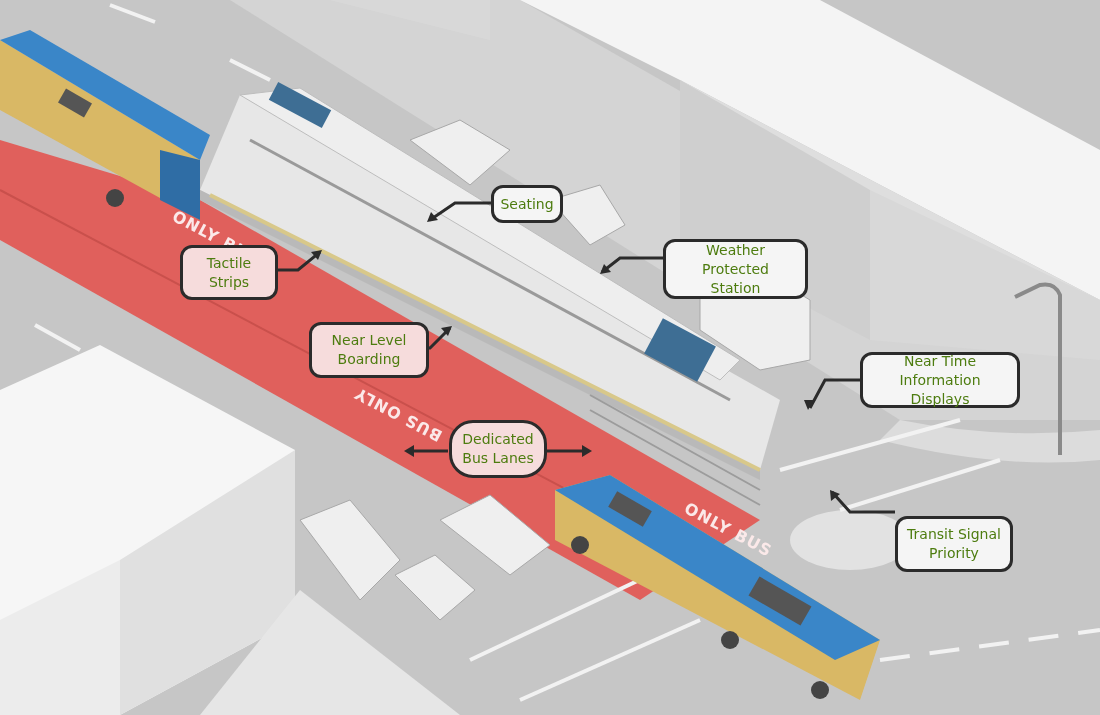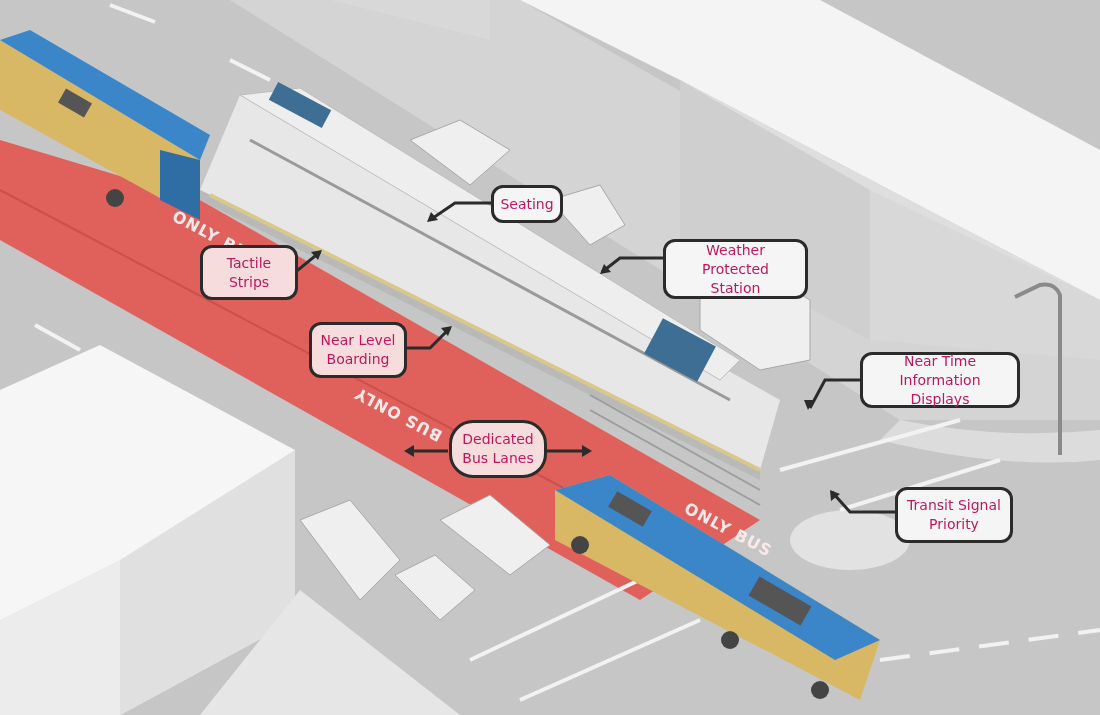--- a/index.html
+++ b/index.html
@@ -1,20 +1,20 @@
 <!DOCTYPE html>
 <html><head>
 <meta charset="utf-8">
 <style>
   html,body{margin:0;padding:0;}
   body{width:1100px;height:715px;overflow:hidden;background:#c9c9c9;font-family:"DejaVu Sans",sans-serif;}
   #stage{position:relative;width:1100px;height:715px;overflow:hidden;}
   svg.scene{position:absolute;left:0;top:0;}
   .callout{position:absolute;background:#f5f5f5;border:3px solid #2b2b2b;border-radius:12px;
-    color:#be185d;font-size:14px;line-height:19px;text-align:center;display:flex;align-items:center;
+    color:#4d7c0f;font-size:14px;line-height:19px;text-align:center;display:flex;align-items:center;
     justify-content:center;box-sizing:border-box;padding:2px 8px;white-space:pre-line;}
   .callout.pink{background:#f6dcdc;}
   .lane-text{position:absolute;color:#fbe9e9;font-weight:bold;font-size:16px;letter-spacing:1px;
     font-family:"DejaVu Sans",sans-serif;}
 </style>
 </head>
 <body>
 
 <div id="stage">
 <svg class="scene" width="1100" height="715" viewBox="0 0 1100 715">
@@ -114,25 +114,25 @@
     <polygon points="592,451 582,445 582,457"></polygon>
     <polygon points="830,490 831,501 840,494"></polygon>
   </g>
 </svg>
 
 <div class="lane-text" style="left:168px;top:228px;transform:rotate(28deg);">ONLY BUS</div>
 <div class="lane-text" style="left:350px;top:405px;transform:rotate(208deg);">BUS ONLY</div>
 <div class="lane-text" style="left:680px;top:520px;transform:rotate(28deg);">ONLY BUS</div>
 
 <div class="callout" style="left:491px;top:185px;width:72px;height:38px;">Seating</div>
-<div class="callout pink" style="left:180px;top:245px;width:98px;height:55px;margin-left:20px;">Tactile
+<div class="callout pink" style="left:180px;top:245px;width:98px;height:55px;">Tactile
 Strips</div>
 <div class="callout" style="left:663px;top:239px;width:145px;height:60px;">Weather Protected
 Station</div>
-<div class="callout pink" style="left:309px;top:322px;width:98px;height:56px;">Near Level
+<div class="callout pink" style="left:309px;top:322px;width:120px;height:56px;">Near Level
 Boarding</div>
 <div class="callout" style="left:860px;top:352px;width:160px;height:56px;">Near Time
 Information Displays</div>
 <div class="callout pink" style="left:449px;top:420px;width:98px;height:58px;border-radius:24px;">Dedicated
 Bus Lanes</div>
-<div class="callout" style="left:895px;top:487px;width:118px;height:56px;">Transit Signal
+<div class="callout" style="left:895px;top:516px;width:118px;height:56px;">Transit Signal
 Priority</div>
 </div>
 
 </body></html>

